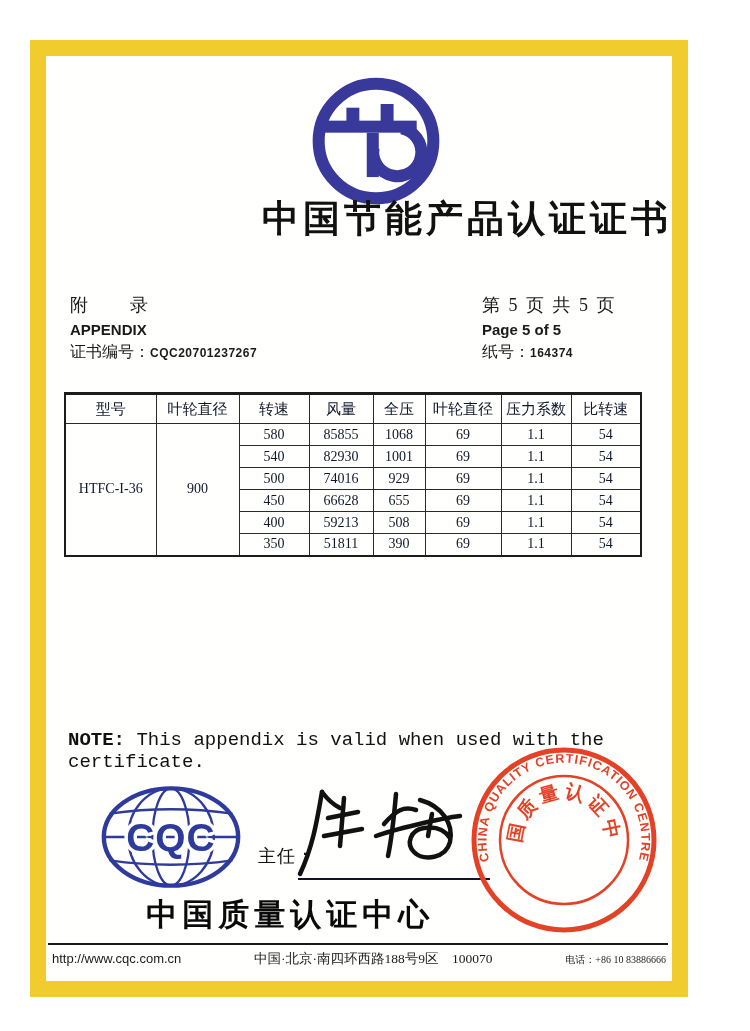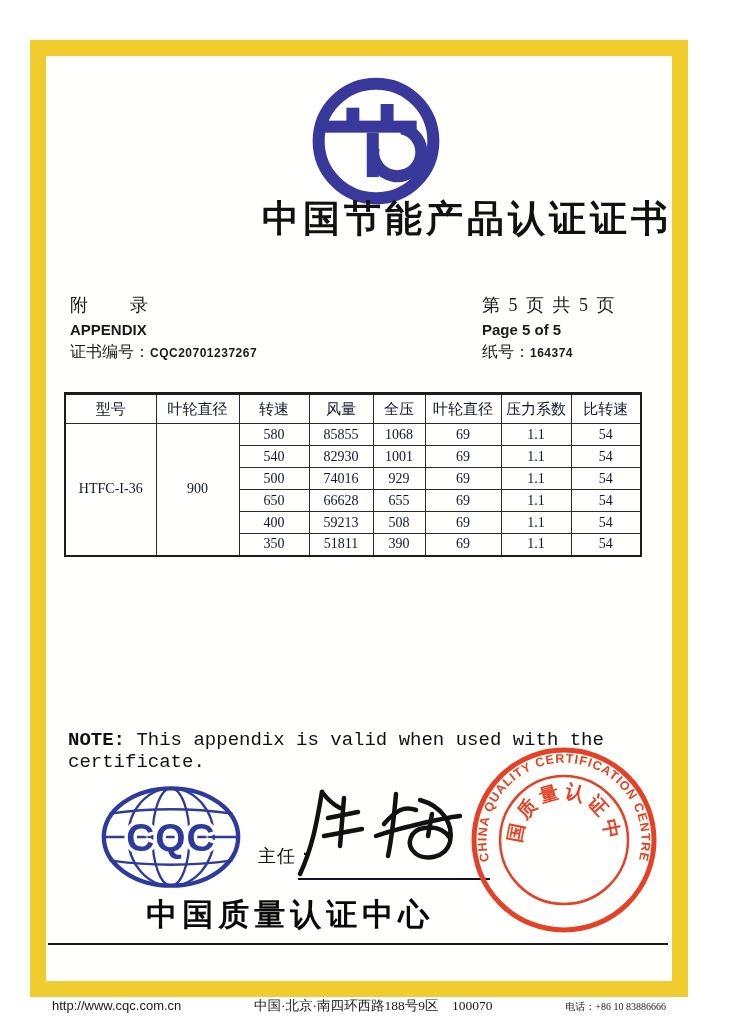--- a/index.html
+++ b/index.html
@@ -92,21 +92,21 @@
     color: #0a0a0a;
     font-family: "Liberation Sans", sans-serif;
   }
   .footer-line { position: absolute; top: 887px; left: 2px; right: 4px; border-top: 2px solid #1a1a1a; }
   .footer {
     position: absolute; top: 894px; left: 6px; right: 6px;
     display: flex; justify-content: space-between; align-items: baseline;
     font-size: 13px; color: #1a1a1a;
   }
   .footer .site { font-family: "Liberation Sans", sans-serif; }
-  .footer .addr { font-family: "Liberation Serif", serif; font-size: 13.5px; margin-top: 47px; }
+  .footer .addr { font-family: "Liberation Serif", serif; font-size: 13.5px; }
   .footer .tel  { font-family: "Liberation Serif", serif; font-size: 10px; }
 </style>
 </head>
 <body>
 
 <div class="frame">
 <div class="content">
 
   <svg class="logo" viewBox="0 0 160 160">
     <g fill="none" stroke="#39399B" stroke-width="13">
@@ -178,21 +178,21 @@
     </tr>
     <tr>
       <td>500</td>
       <td>74016</td>
       <td>929</td>
       <td>69</td>
       <td>1.1</td>
       <td>54</td>
     </tr>
     <tr>
-      <td>650</td>
+      <td>450</td>
       <td>66628</td>
       <td>655</td>
       <td>69</td>
       <td>1.1</td>
       <td>54</td>
     </tr>
     <tr>
       <td>400</td>
       <td>59213</td>
       <td>508</td>

